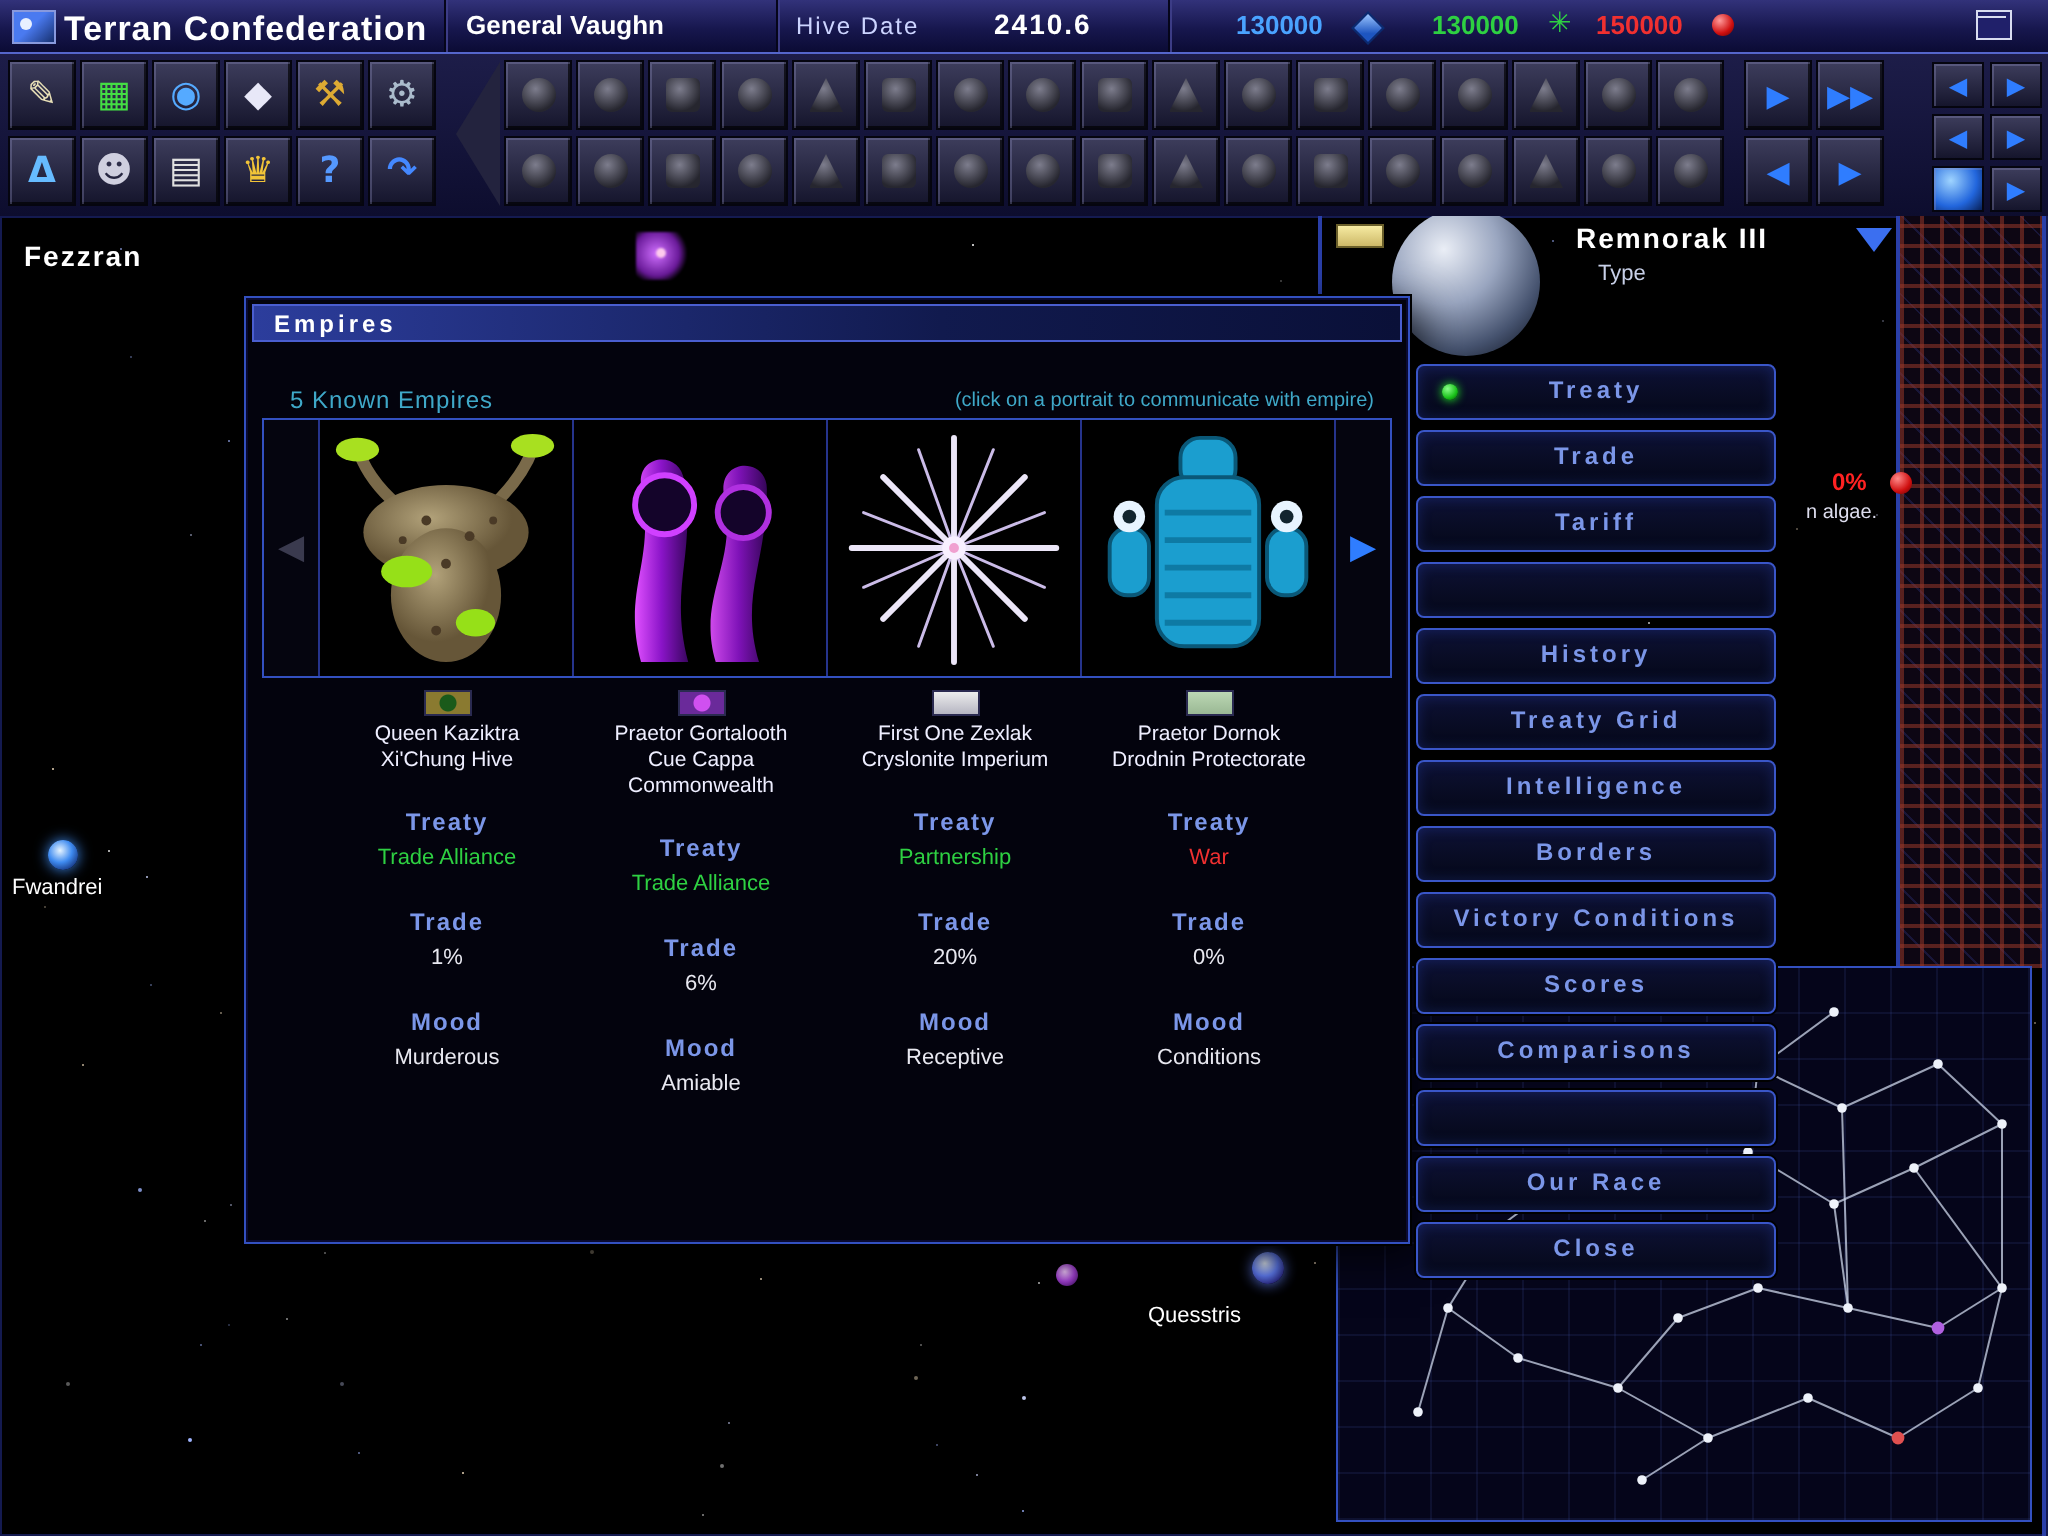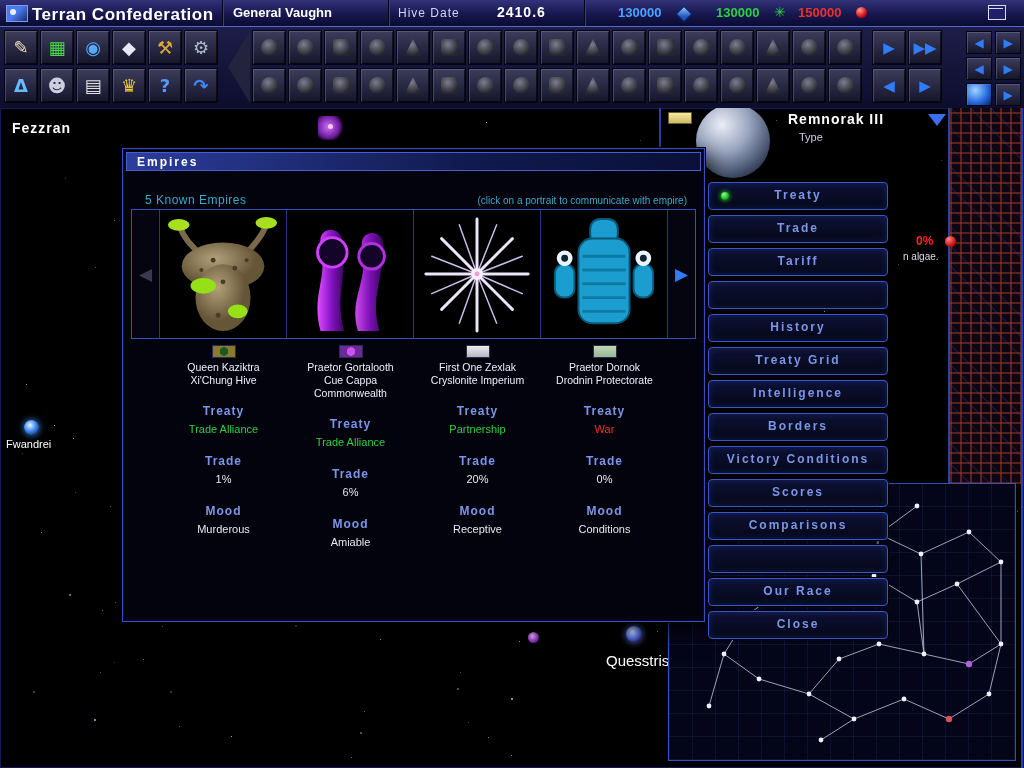--- a/index.html
+++ b/index.html
@@ -65,21 +65,21 @@
   .nebula{position:absolute;left:318px;top:8px;width:26px;height:24px;z-index:1;
           background:radial-gradient(circle at 40% 45%,#d070ff,#6a1a9a 55%,transparent 75%);filter:blur(.5px);}
   .nebula::after{content:"";position:absolute;left:10px;top:8px;width:5px;height:5px;border-radius:50%;background:#fce;}
   .star-fw{position:absolute;left:24px;top:312px;width:15px;height:15px;border-radius:50%;z-index:2;cursor:pointer;
           background:radial-gradient(circle at 40% 35%,#e6f4ff,#3f8bf0 45%,#102a70 85%);box-shadow:0 0 7px #3f8bf0;}
   .lbl-fw{position:absolute;left:6px;top:330px;font-size:11px;z-index:2;}
   .star-sm{position:absolute;left:528px;top:524px;width:11px;height:11px;border-radius:50%;z-index:2;
           background:radial-gradient(circle at 40% 35%,#f2c8ff,#a040d0 50%,#401060 90%);}
   .star-qu{position:absolute;left:626px;top:518px;width:16px;height:16px;border-radius:50%;z-index:2;cursor:pointer;
           background:radial-gradient(circle at 40% 35%,#e6f0ff,#5f7bf0 45%,#1a1060 85%);box-shadow:0 0 7px #5f7bf0;}
-  .lbl-qu{position:absolute;left:574px;top:544px;font-size:15px;z-index:2;margin-left:32px;}
+  .lbl-qu{position:absolute;left:574px;top:544px;font-size:11px;z-index:2;}
 
   
   .vline{position:absolute;width:2px;background:#2a3fa8;z-index:1;}
   .v1{left:659px;top:0;height:376px;} .v2{left:948px;top:0;height:376px;} .v3{left:1021px;top:0;height:660px;}
   .yellow-chip{position:absolute;left:668px;top:4px;width:22px;height:10px;z-index:2;
           background:linear-gradient(#f6eba2,#cdb968);border:1px solid #6a5f2a;}
   .planet-sphere{position:absolute;left:696px;top:-4px;width:74px;height:74px;border-radius:50%;z-index:2;
           background:radial-gradient(circle at 35% 28%,#eaeef6,#9aa6c0 38%,#46536f 70%,#0c111e 96%);}
   .planet-name{position:absolute;left:788px;top:3px;font-size:14px;font-weight:bold;letter-spacing:1px;z-index:2;}
   .planet-type{position:absolute;left:799px;top:23px;font-size:11px;color:#c8d0e8;z-index:2;}

